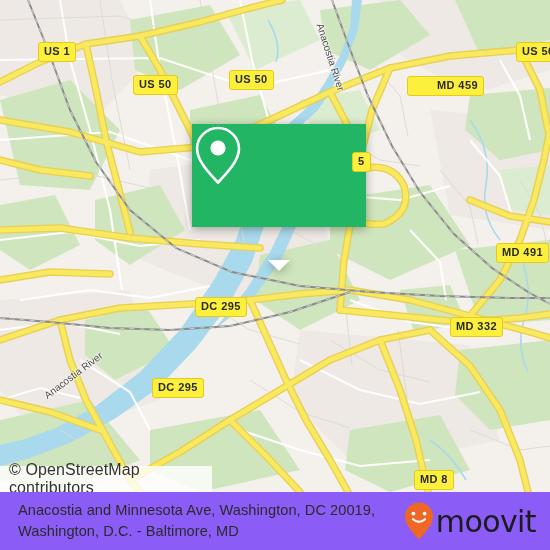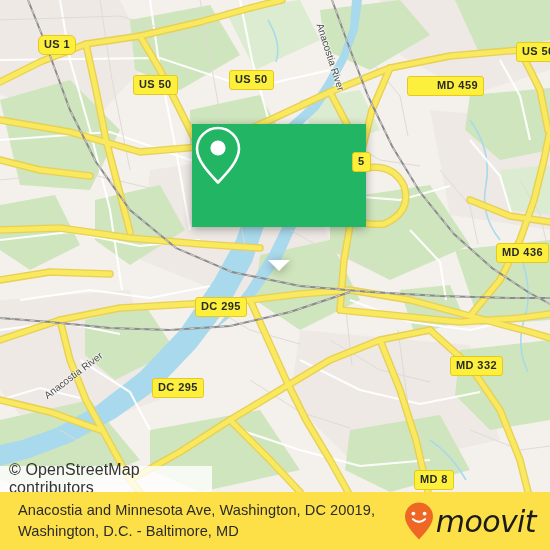--- a/index.html
+++ b/index.html
@@ -100,21 +100,21 @@
     border-left: 11px solid transparent;
     border-right: 11px solid transparent;
     border-top: 11px solid #ffffff;
   }
 
   
   #footer {
     position: absolute;
     left: 0; bottom: 0;
     width: 550px; height: 58px;
-    background: #fde047;
+    background: #8b5cf6;
     display: flex;
     align-items: center;
     justify-content: space-between;
     padding: 0 14px 0 18px;
   }
   #footer-text {
     font-size: 14.6px;
     line-height: 1.42;
     color: #2b2b2b;
     max-width: 380px;
@@ -125,21 +125,20 @@
     align-items: center;
     gap: 1px;
     flex: none;
   }
   #logo-word {
     font-size: 30px;
     color: #1b1b1b;
     letter-spacing: -0.6px;
     font-weight: normal;
     font-family: "DejaVu Sans", sans-serif;
-    font-style: italic;
   }
 </style>
 </head>
 <body>
 
 <div id="app">
 
   <div id="map">
     <svg width="550" height="492" viewBox="0 0 550 492">
       <defs>
@@ -305,29 +304,29 @@
           <path d="M28 0 L48 50 L70 110 L96 162 L130 210 L176 248 L232 272 L300 286 L370 292 L440 296 L510 298 L550 298"></path>
           <path d="M332 0 L348 44 L368 96 L392 146 L420 192 L454 234 L492 268 L528 292 L550 304"></path>
           <path d="M0 318 L50 322 L110 328 L170 330 L230 326 L290 312 L350 292"></path>
         </g>
       </g>
     </svg>
 
     <div class="river-label" style="left:325px; top:22px; transform:rotate(72deg); transform-origin:0 0;">Anacostia River</div>
     <div class="river-label" style="left:42px; top:392px; transform:rotate(-37deg); transform-origin:0 0;">Anacostia River</div>
 
-    <div class="shield" style="left:38px;  top:35px;border-radius:6px;">US 1</div>
+    <div class="shield" style="left:38px;  top:42px;">US 1</div>
     <div class="shield" style="left:133px; top:75px;">US 50</div>
     <div class="shield" style="left:229px; top:70px;">US 50</div>
     <div class="shield" style="left:516px; top:42px;">US 50</div>
     <div class="shield" style="left:407px; top:76px;padding-left:29px;">MD 459</div>
-    <div class="shield" style="left:496px; top:243px;">MD 436</div>
+    <div class="shield" style="left:496px; top:243px;">MD 491</div>
     <div class="shield" style="left:195px; top:297px;">DC 295</div>
     <div class="shield" style="left:152px; top:378px;">DC 295</div>
-    <div class="shield" style="left:450px; top:317px;margin-top:39px;">MD 332</div>
+    <div class="shield" style="left:450px; top:317px;">MD 332</div>
     <div class="shield" style="left:414px; top:470px;">MD 8</div>
 
     <div class="shield" style="left:352px; top:152px; z-index:1;">5</div>
 
     <div id="popup">
       <div id="popup-green">
         <svg width="52" height="62" viewBox="0 0 52 62">
           <path d="M26 4 C14.4 4 5 13.3 5 24.8 C5 37 18 50 26 58.5 C34 50 47 37 47 24.8 C47 13.3 37.6 4 26 4 Z" fill="none" stroke="#ffffff" stroke-width="2.6" stroke-linejoin="round"></path>
           <circle cx="26" cy="24" r="7.6" fill="#ffffff"></circle>
         </svg>

